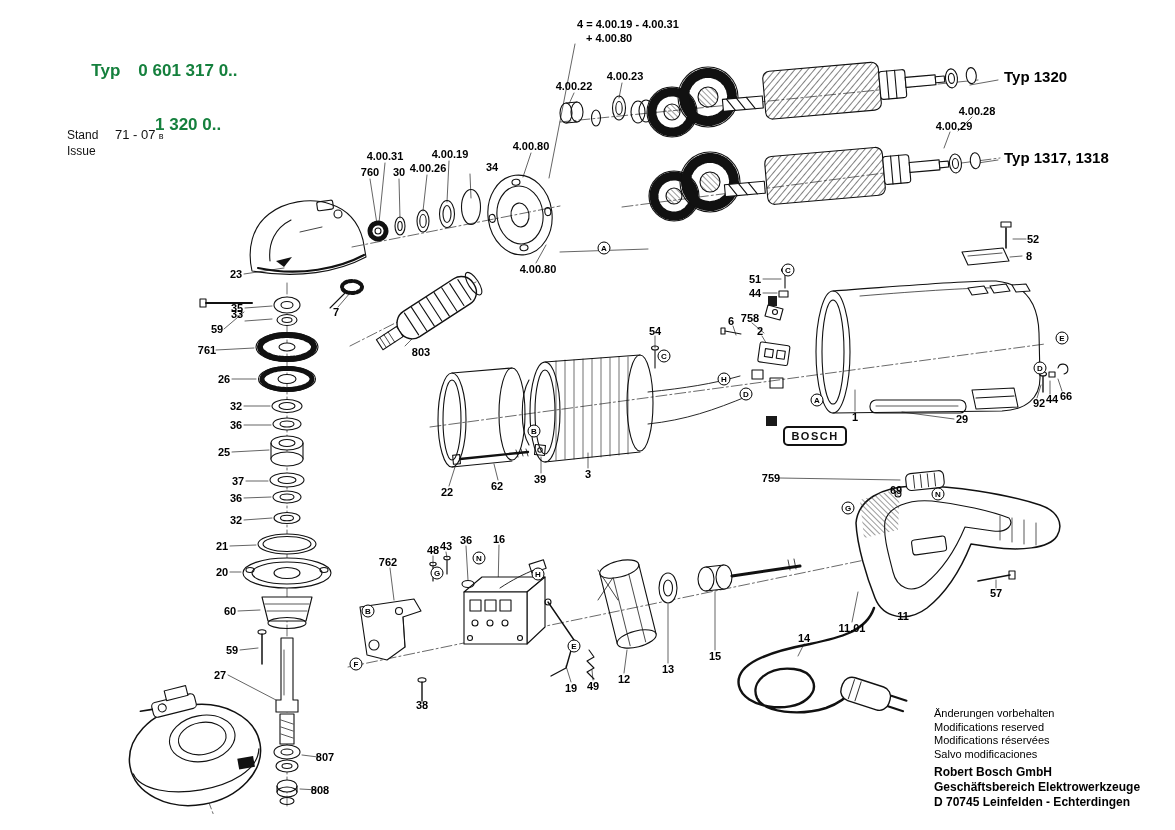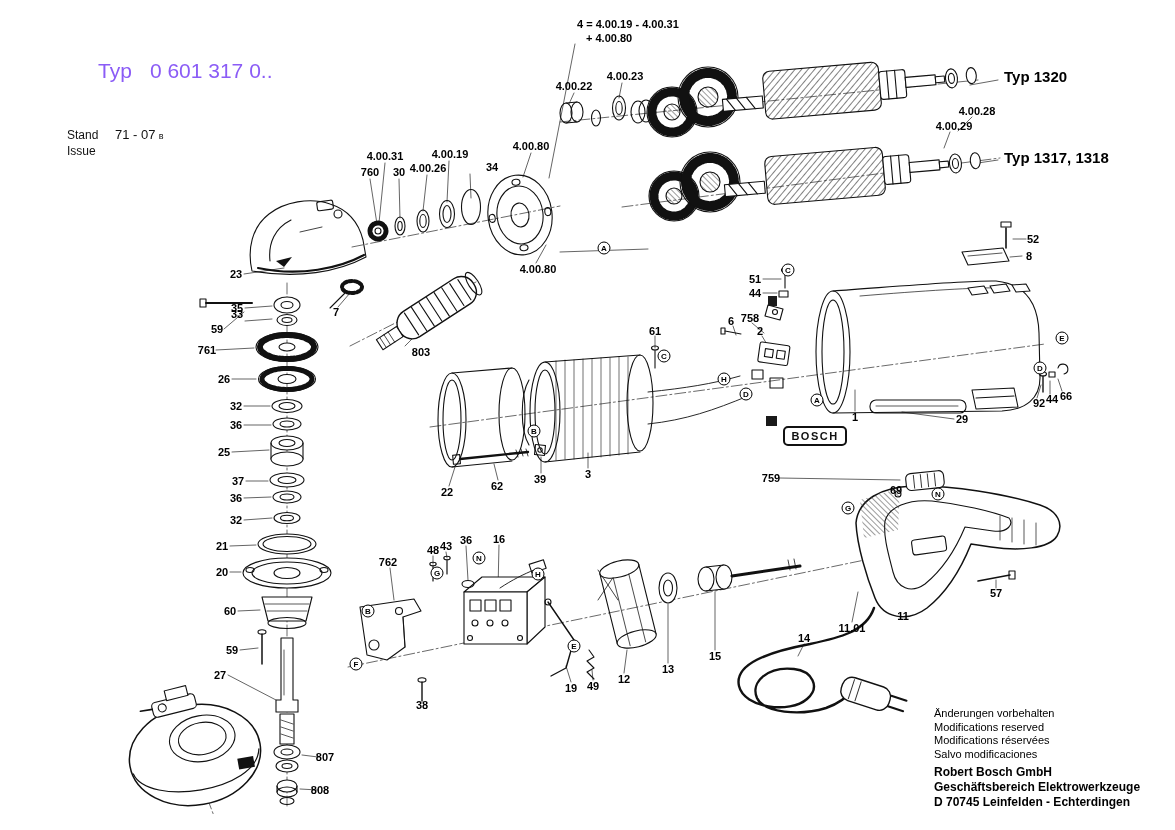--- a/index.html
+++ b/index.html
@@ -5,21 +5,21 @@
   * { box-sizing: border-box; }
   html,body { margin:0; padding:0; background:#ffffff; font-family:"Liberation Sans", sans-serif; }
   #canvas { position:relative; width:1175px; height:830px; background:#fff; overflow:hidden; }
   #diagram-svg { position:absolute; left:0; top:0; }
   #labels-layer { position:absolute; left:0; top:0; width:100%; height:100%; pointer-events:none; }
   .plabel { position:absolute; transform:translate(-50%,-50%); font-weight:bold; font-size:11px; color:#000; white-space:nowrap; line-height:1; }
   .plabel.left { transform:translate(0,-50%); }
   .plabel.big { font-size:15px; }
   .cletter { position:absolute; transform:translate(-50%,-50%); width:13px; height:13px; border:1px solid #000; border-radius:50%;
              font-size:8px; font-weight:bold; display:flex; align-items:center; justify-content:center; background:#fff; line-height:1; }
-  .header-typ { position:absolute; left:63px; top:30px; font-size:21px; font-weight:normal; color:#8b5cf6; }
+  .header-typ { position:absolute; left:63px; top:30px; font-size:17px; font-weight:bold; color:#15803d; }
   .typ-row { line-height:27px; white-space:pre; }
   .typ-label { display:inline-block; margin-right:18px; }
   .typ-indent { padding-left:92px; }
   .stand-block { position:absolute; left:67px; top:127px; font-size:12px; color:#111; line-height:15px; }
   .stand-line { white-space:nowrap; }
   .stand-label { display:inline-block; width:48px; }
   .stand-value { font-size:13px;text-align:center; }
   .stand-suffix { font-size:9px; }
   .bosch-box { position:absolute; left:783px; top:426px; width:64px; height:20px; border:2px solid #111; border-radius:5px;
                display:flex; align-items:center; justify-content:center; font-size:11px; font-weight:bold; letter-spacing:1.5px; color:#111; }
@@ -491,20 +491,21 @@
         </g>
       </g>
 
     </g>
   </svg>
 
   <div class="header-typ">
     <div class="typ-row">
       <span class="typ-label">Typ</span><span>0 601 317 0..</span>
     </div>
+    <div class="typ-row typ-indent">1 320 0..</div>
   </div>
 
   <div class="stand-block">
     <div class="stand-line">
       <span class="stand-label">Stand</span><span class="stand-value">71 - 07</span> <span class="stand-suffix">в</span>
     </div>
     <div class="stand-line">Issue</div>
   </div>
 
   <div class="bosch-box">BOSCH</div>
@@ -553,21 +554,21 @@
       <div class="plabel" style="left: 236px; top: 425px;">36</div>
       <div class="plabel" style="left: 224px; top: 452px;">25</div>
       <div class="plabel" style="left: 238px; top: 481px;">37</div>
       <div class="plabel" style="left: 236px; top: 498px;">36</div>
       <div class="plabel" style="left: 236px; top: 520px;">32</div>
       <div class="plabel" style="left: 222px; top: 546px;">21</div>
       <div class="plabel" style="left: 222px; top: 572px;">20</div>
       <div class="plabel" style="left: 230px; top: 611px;">60</div>
       <div class="plabel" style="left: 232px; top: 650px;">59</div>
       <div class="plabel" style="left: 220px; top: 675px;">27</div>
-      <div class="plabel" style="left: 655px; top: 331px;">61</div>
+      <div class="plabel" style="left: 655px; top: 331px;">54</div>
       <div class="plabel" style="left: 731px; top: 321px;">6</div>
       <div class="plabel" style="left: 750px; top: 318px;">758</div>
       <div class="plabel" style="left: 760px; top: 331px;">2</div>
       <div class="plabel" style="left: 447px; top: 492px;">22</div>
       <div class="plabel" style="left: 497px; top: 486px;">62</div>
       <div class="plabel" style="left: 540px; top: 479px;">39</div>
       <div class="plabel" style="left: 588px; top: 474px;">3</div>
       <div class="plabel" style="left: 962px; top: 419px;">29</div>
       <div class="plabel" style="left: 855px; top: 417px;">1</div>
       <div class="plabel" style="left: 1039px; top: 403px;">92</div>

